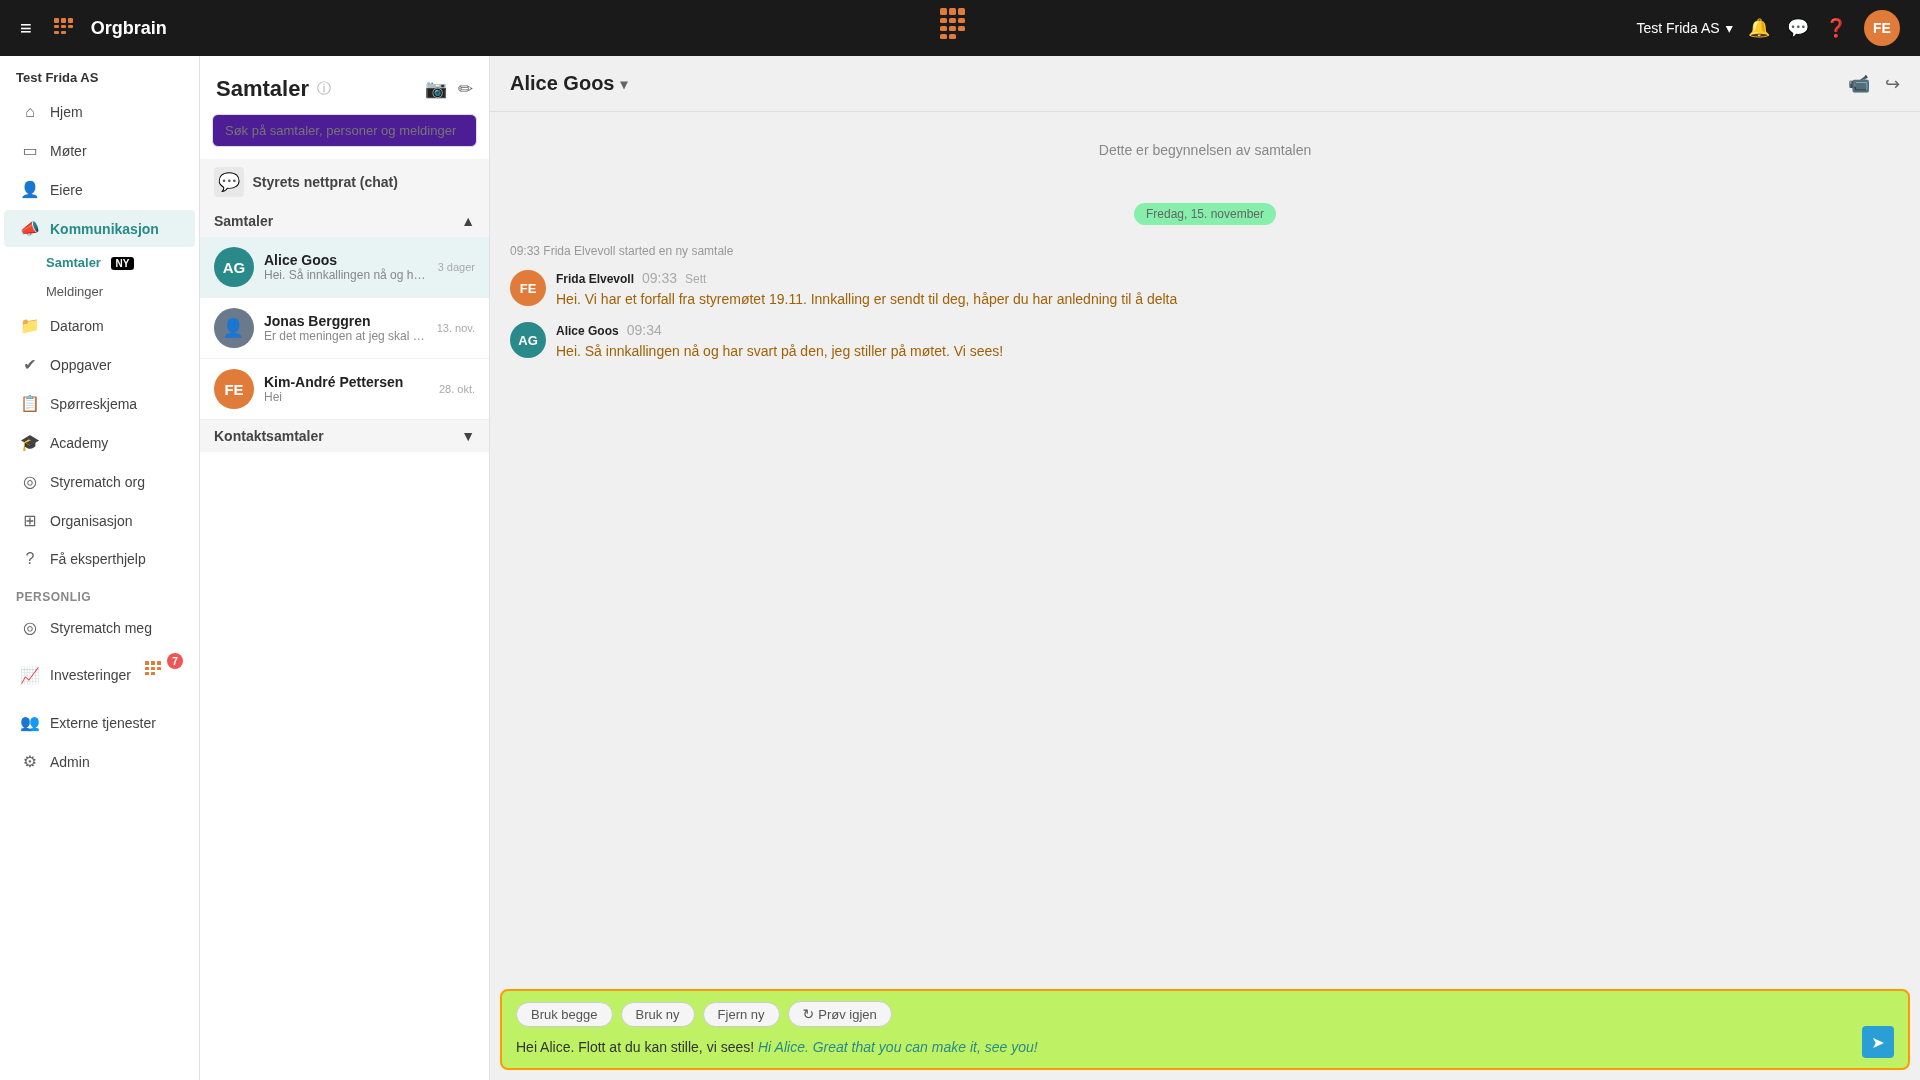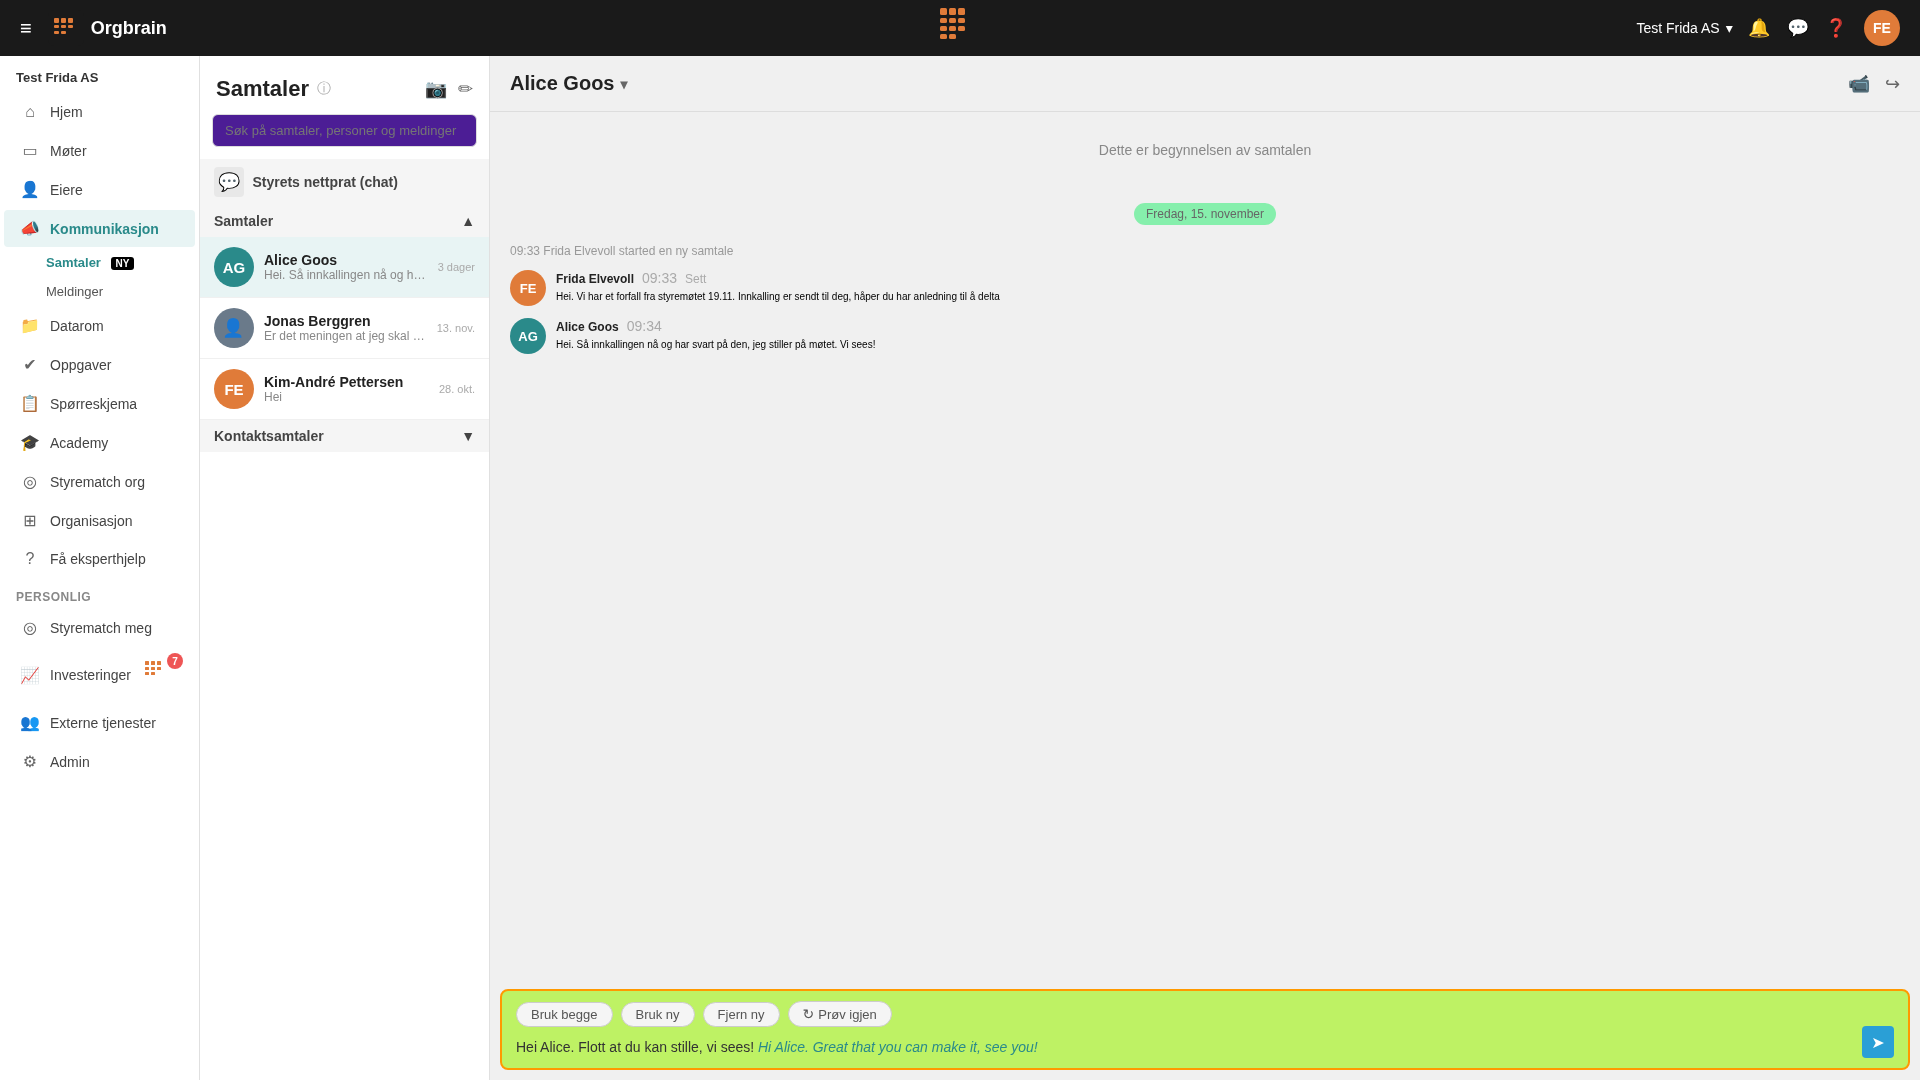--- a/index.html
+++ b/index.html
@@ -221,21 +221,21 @@
       align-items: flex-start;
       gap: 10px;
       margin-bottom: 12px;
     }
     .msg-avatar { width: 36px; height: 36px; border-radius: 50%; display: flex; align-items: center; justify-content: center; font-weight: 700; font-size: 13px; color: #fff; flex-shrink: 0; }
     .msg-content { flex: 1; }
     .msg-header { display: flex; align-items: baseline; gap: 8px; margin-bottom: 3px; }
     .msg-sender { font-size: 12px; font-weight: 700; color: #222; }
     .msg-time { font-size: 14px; color: #aaa; }
     .msg-status { font-size: 12px; color: #aaa; }
-    .msg-text { font-size: 10px; color: #000000; line-height: 1.5; }
+    .msg-text { font-size: 14px; color: #a16207; line-height: 1.5; }
 
     
     .compose-area {
       border: 2.5px solid #f90;
       border-radius: 8px;
       margin: 10px 10px 10px;
       background: #bef264;
       padding: 10px 14px;
       position: relative;
     }

